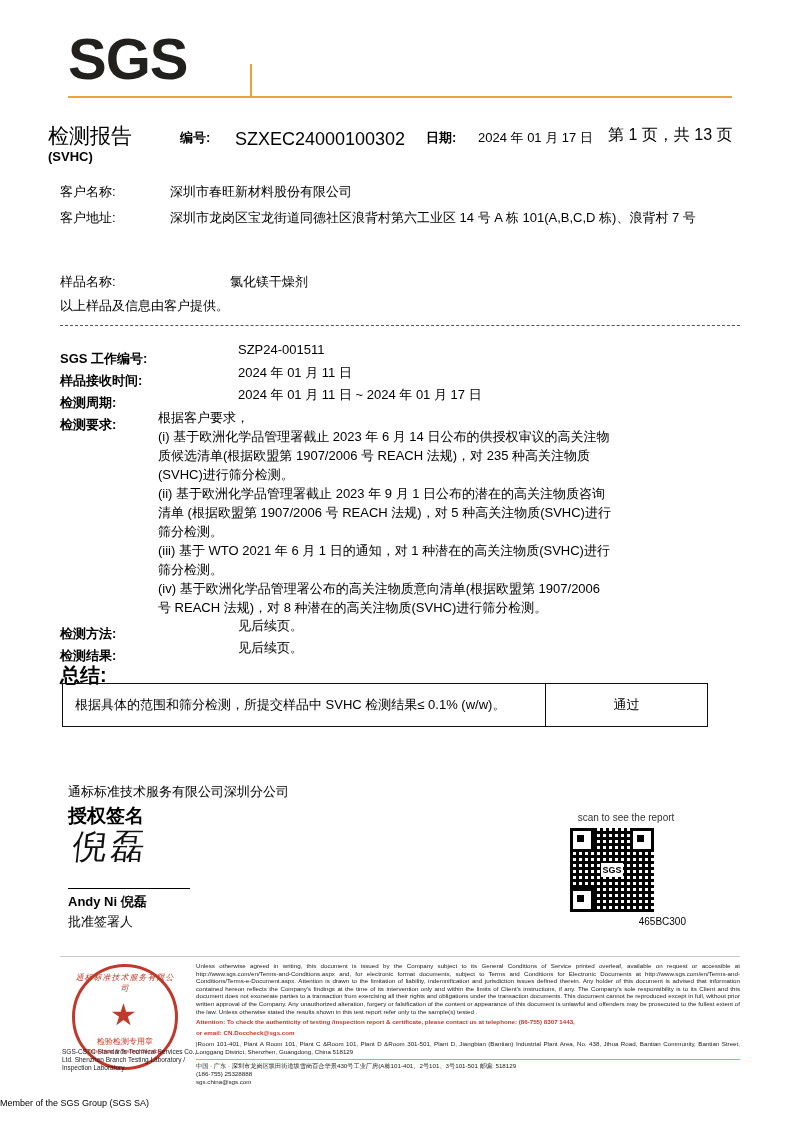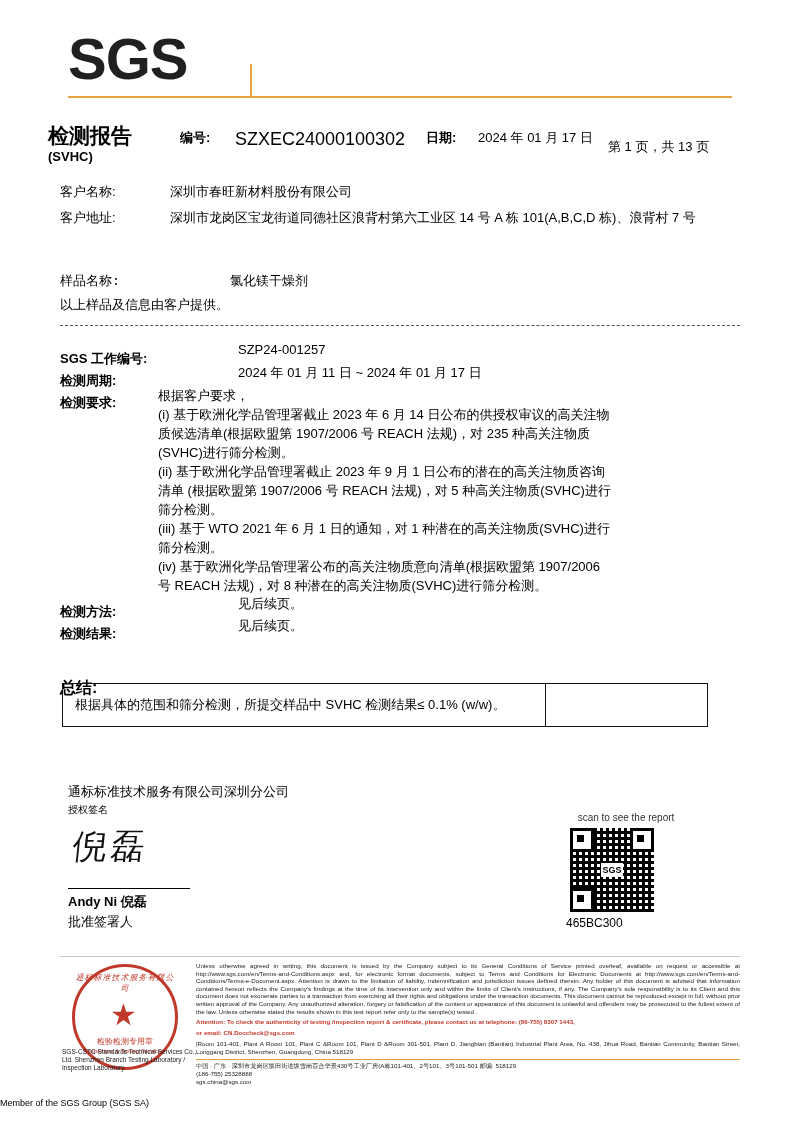--- a/index.html
+++ b/index.html
@@ -62,21 +62,21 @@
     left: 48px;
     top: 124px;
     width: 704px;
     height: 46px;
   }
   .doc-title {
     position: absolute;
     left: 0;
     top: 0;
     font-size: 21px;
-    font-weight: bold;
+    font-weight: normal;
     line-height: 24px;
   }
   .doc-subtitle {
     position: absolute;
     left: 0;
     top: 25px;
     font-size: 13px;
     font-weight: bold;
     line-height: 15px;
   }
@@ -102,22 +102,22 @@
   }
   .date-value {
     position: absolute;
     left: 430px;
     top: 5px;
     font-size: 13px;
   }
   .page-no {
     position: absolute;
     left: 560px;
-    top: 14px;
-    font-size: 13px;
+    top: 1px;
+    font-size: 16px;
   }
 
   
   .field {
     position: absolute;
     font-size: 13px;
     line-height: 19px;
   }
   .field .lbl {
     position: absolute;
@@ -129,21 +129,21 @@
     position: absolute;
     top: 0;
     white-space: nowrap;
   }
 
   .block-customer { left: 60px; top: 182px; width: 700px; }
   .block-customer .row { position: relative; height: 26px; }
   .block-customer .lbl { position: absolute; left: 0; top: 0; }
   .block-customer .val { position: absolute; left: 110px; top: 0; }
 
-  .block-sample { left: 60px; top: 272px; width: 700px; font-family: Liberation Mono, monospace; }
+  .block-sample { left: 60px; top: 272px; width: 700px; }
   .block-sample .row { position: relative; height: 24px; }
   .block-sample .lbl { position: absolute; left: 0; top: 0; }
   .block-sample .val { position: absolute; left: 170px; top: 0; }
   .note-line { position: absolute; left: 0; top: 24px; font-size: 13px; }
 
   .dashed {
     position: absolute;
     left: 60px;
     top: 325px;
     width: 680px;
@@ -180,23 +180,22 @@
   .req-body .ln {
     display: block;
     line-height: 19px;
   }
 
   
   .summary-title {
     position: absolute;
     left: 60px;
     top: 662px;
-    font-size: 16px;
-    font-weight: bold;
-    margin-top: 16px;
+    font-size: 20px;
+    font-weight: bold;
   }
   .summary-box {
     position: absolute;
     left: 62px;
     top: 683px;
     width: 646px;
     height: 44px;
     border: 1px solid #111;
     box-sizing: border-box;
   }
@@ -237,21 +236,22 @@
     position: absolute;
     left: 68px;
     top: 782px;
     font-size: 13px;
     line-height: 20px;
   }
   .sig-label {
     position: absolute;
     left: 68px;
     top: 803px;
-    font-size: 10px;
+    font-size: 19px;
+    font-weight: bold;
   }
   .sig-mark {
     position: absolute;
     left: 72px;
     top: 824px;
     width: 120px;
     height: 60px;
     font-family: "DejaVu Serif", serif;
     font-size: 34px;
     color: #111;
@@ -330,22 +330,22 @@
     top: 4px;
     width: 7px;
     height: 7px;
     background: #000;
   }
   .qr-code-text {
     position: absolute;
     left: 566px;
     top: 916px;
     width: 120px;
-    text-align: left;
-    font-size: 12px;
+    text-align: right;
+    font-size: 10px;
   }
 
   
   .footer-rule {
     position: absolute;
     left: 60px;
     top: 956px;
     width: 680px;
     border-top: 1px solid #c9c9c9;
   }
@@ -492,21 +492,25 @@
       <span class="val">氯化镁干燥剂</span>
     </div>
     <div class="note-line">以上样品及信息由客户提供。</div>
   </div>
 
   <div class="dashed"></div>
 
   <div class="details">
     <div class="drow">
       <span class="dlbl">SGS 工作编号:</span>
-      <span class="dval">SZP24-001257</span>
+      <span class="dval">SZP24-001511</span>
+    </div>
+    <div class="drow">
+      <span class="dlbl">样品接收时间:</span>
+      <span class="dval">2024 年 01 月 11 日</span>
     </div>
     <div class="drow">
       <span class="dlbl">检测周期:</span>
       <span class="dval">2024 年 01 月 11 日 ~ 2024 年 01 月 17 日</span>
     </div>
     <div class="drow">
       <span class="dlbl">检测要求:</span>
       <div class="req-body">
         <span class="ln">根据客户要求，</span>
         <span class="ln">(i) 基于欧洲化学品管理署截止 2023 年 6 月 14 日公布的供授权审议的高关注物</span>
@@ -528,20 +532,21 @@
     <div class="drow">
       <span class="dlbl">检测结果:</span>
       <span class="dval">见后续页。</span>
     </div>
   </div>
 
   <div class="summary-title">总结:</div>
   <div class="summary-box">
     <div class="cell-left">根据具体的范围和筛分检测，所提交样品中 SVHC 检测结果≤ 0.1% (w/w)。</div>
     <div class="divider"></div>
+    <div class="cell-right">通过</div>
   </div>
 
   <div class="sig-company">通标标准技术服务有限公司深圳分公司</div>
   <div class="sig-label">授权签名</div>
   <div class="sig-mark">倪磊</div>
   <div class="sig-line"></div>
   <div class="sig-name">Andy Ni 倪磊</div>
   <div class="sig-role">批准签署人</div>
 
   <div class="qr-caption">scan to see the report</div>

